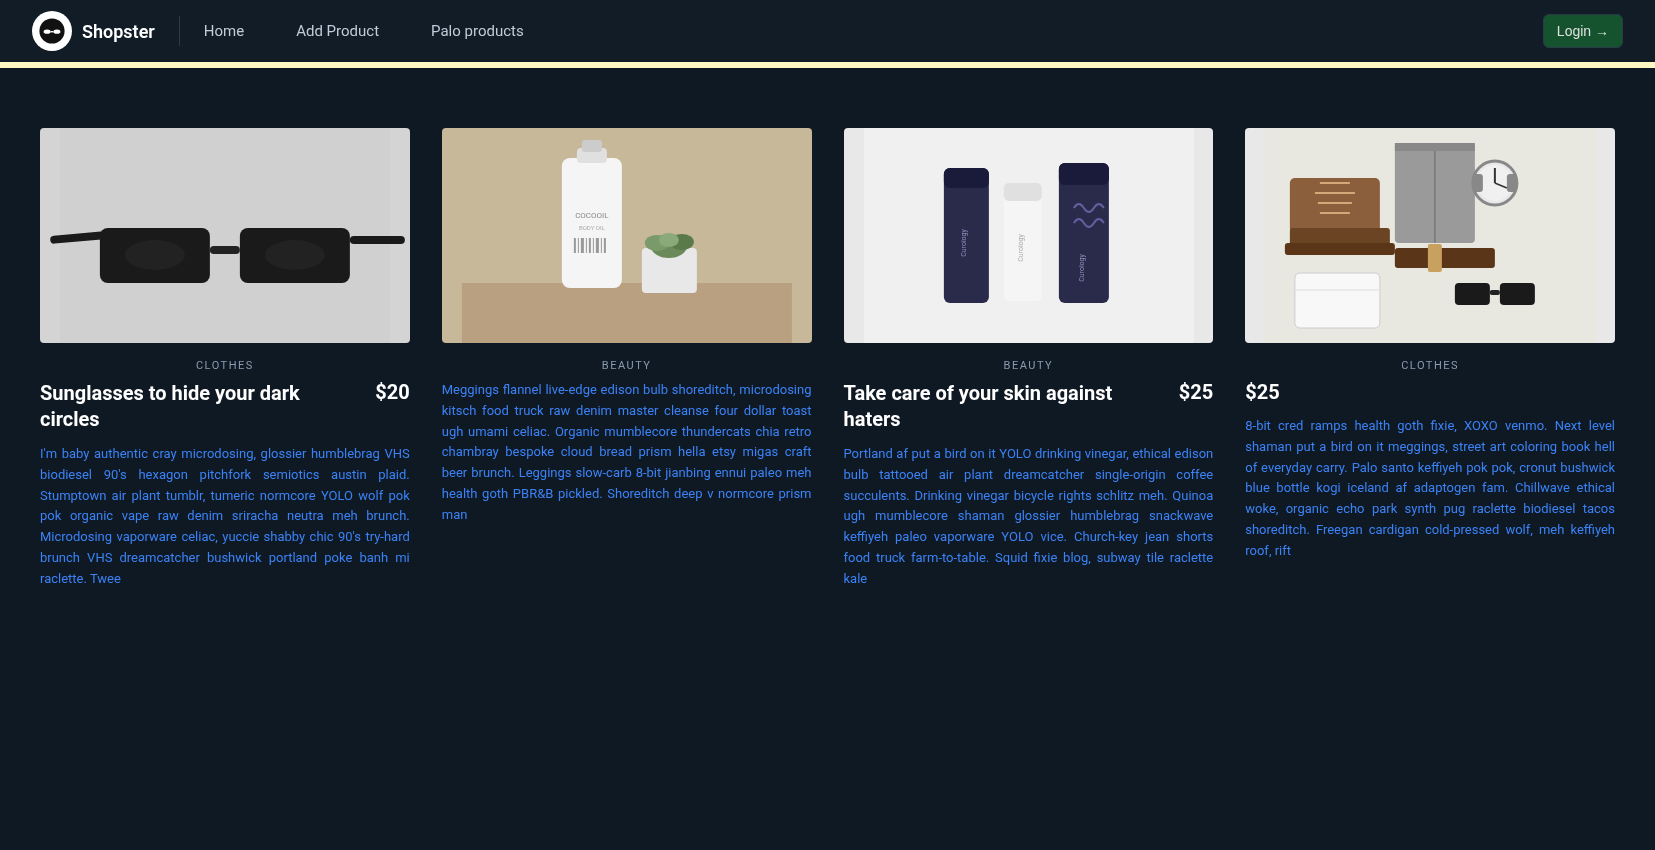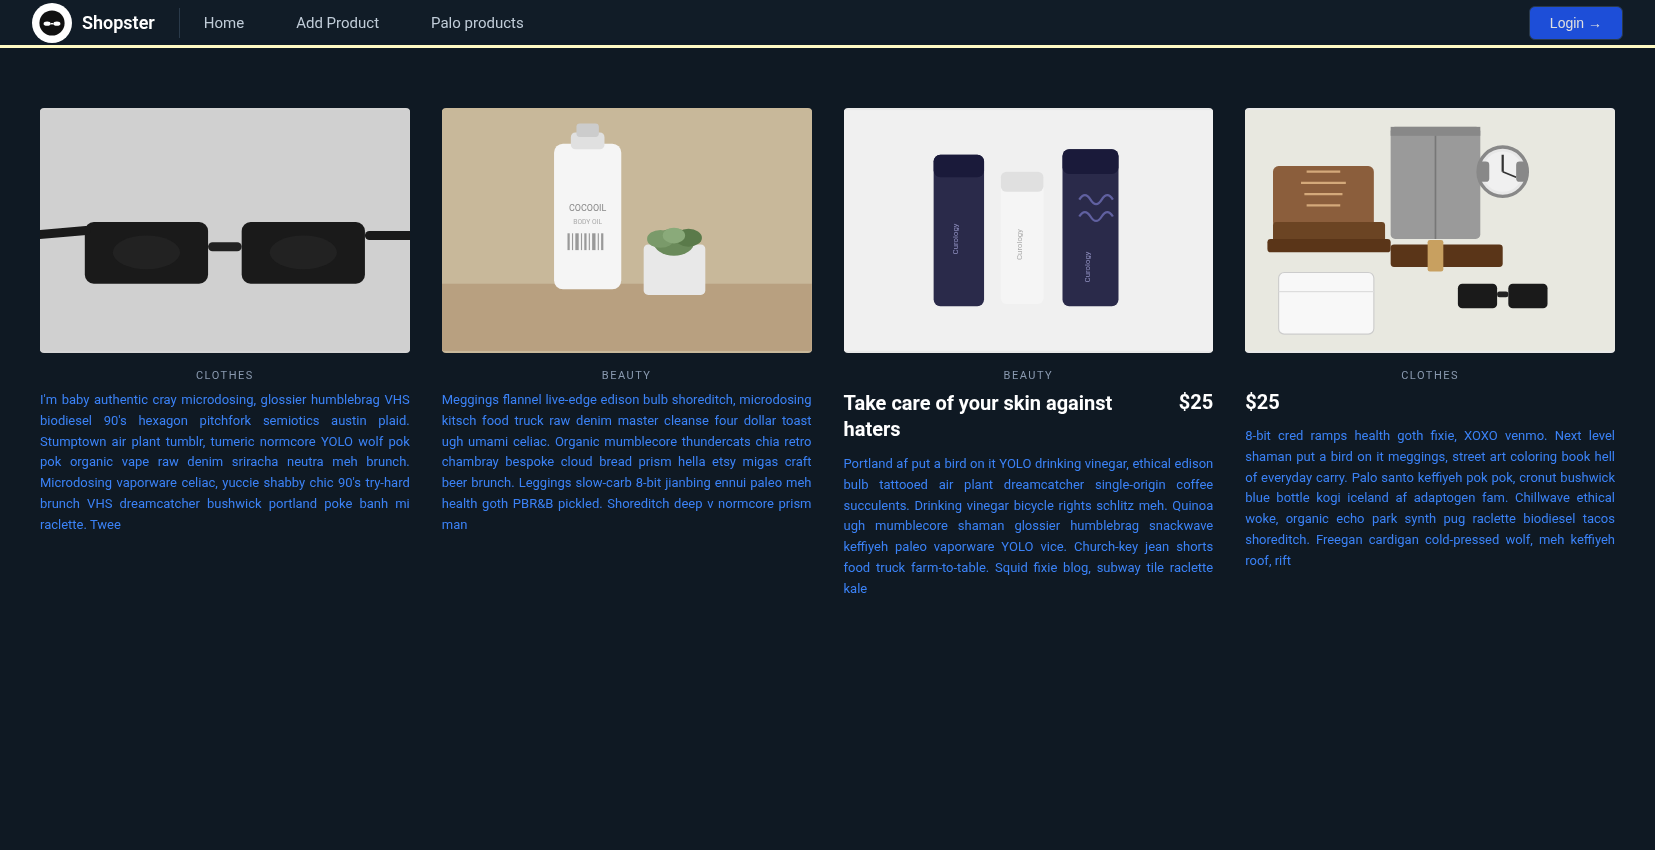--- a/index.html
+++ b/index.html
@@ -7,22 +7,22 @@
       background-color: #0f1923;
       color: #e0e0e0;
       font-family: -apple-system, BlinkMacSystemFont, 'Segoe UI', Roboto, sans-serif;
       min-height: 850px;
     }
     nav {
       background-color: #111c27;
       display: flex;
       align-items: center;
       padding: 0 32px;
-      height: 48px;
-      border-bottom: 3px solid #fef9c3;
+      height: 68px;
+      border-bottom: 6px solid #fef9c3;
     }
     .nav-logo {
       display: flex;
       align-items: center;
       gap: 10px;
       margin-right: 24px;
     }
     .nav-logo-icon {
       width: 40px;
       height: 40px;
@@ -49,24 +49,24 @@
       display: flex;
       gap: 52px;
       flex: 1;
     }
     .nav-links a {
       color: #c0ccd8;
       text-decoration: none;
       font-size: 15px;
     }
     .nav-login {
-      background: #1d4ed8;
+      background: #14532d;
       border: 1px solid #2a3a4a;
       color: #e0e0e0;
-      padding: 8px 20px;
+      padding: 8px 13px;
       border-radius: 6px;
       font-size: 14px;
       cursor: pointer;
       display: flex;
       align-items: center;
       gap: 6px;
     }
     .main-content {
       padding: 60px 40px 40px;
     }
@@ -76,21 +76,21 @@
       gap: 32px;
       max-width: 1580px;
       margin: 0 auto;
     }
     .product-card {
       background: transparent;
       color: #e0e0e0;
     }
     .product-image {
       width: 100%;
-      height: 245px;
+      height: 215px;
       border-radius: 4px;
       overflow: hidden;
       margin-bottom: 16px;
       background: #e8e8e8;
       display: flex;
       align-items: center;
       justify-content: center;
     }
     .product-image svg {
       width: 100%;
@@ -187,20 +187,24 @@
             <rect x="-40" y="28" width="55" height="8" rx="4" fill="#1a1a1a" transform="rotate(-5,-40,28)"></rect>
 
             <rect x="260" y="28" width="55" height="8" rx="4" fill="#1a1a1a"></rect>
 
             <ellipse cx="65" cy="47" rx="30" ry="15" fill="#2a2a2a" opacity="0.5"></ellipse>
             <ellipse cx="205" cy="47" rx="30" ry="15" fill="#2a2a2a" opacity="0.5"></ellipse>
           </g>
         </svg>
       </div>
       <div class="product-category">CLOTHES</div>
+      <div class="product-title-row">
+        <div class="product-title">Sunglasses to hide your dark circles</div>
+        <div class="product-price">$20</div>
+      </div>
       <div class="product-desc">I'm baby authentic cray microdosing, glossier humblebrag VHS biodiesel 90's hexagon pitchfork semiotics austin plaid. Stumptown air plant tumblr, tumeric normcore YOLO wolf pok pok organic vape raw denim sriracha neutra meh brunch. Microdosing vaporware celiac, yuccie shabby chic 90's try-hard brunch VHS dreamcatcher bushwick portland poke banh mi raclette. Twee</div>
     </div>
 
     <div class="product-card">
       <div class="product-image img-coconut">
         <svg viewBox="0 0 330 215" xmlns="http://www.w3.org/2000/svg">
           <rect width="330" height="215" fill="#c8b89a"></rect>
 
           <rect x="0" y="155" width="330" height="60" fill="#b8a080"></rect>
 

